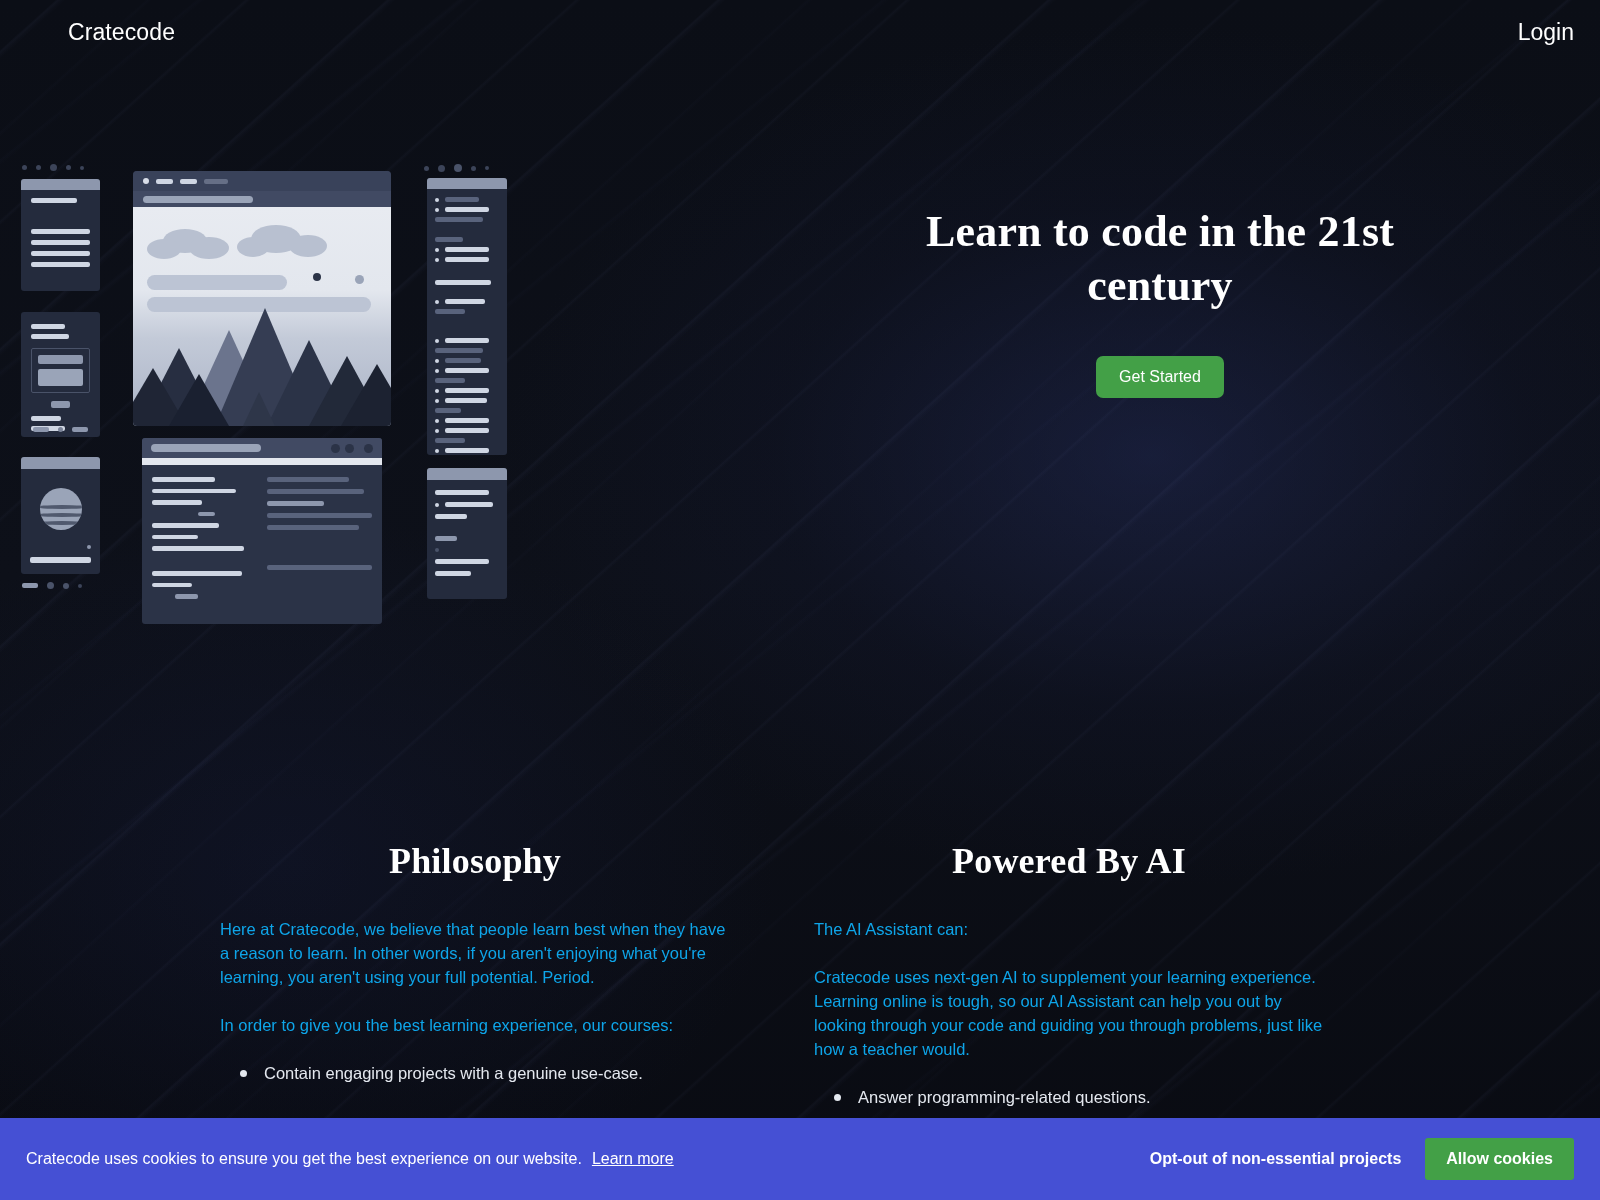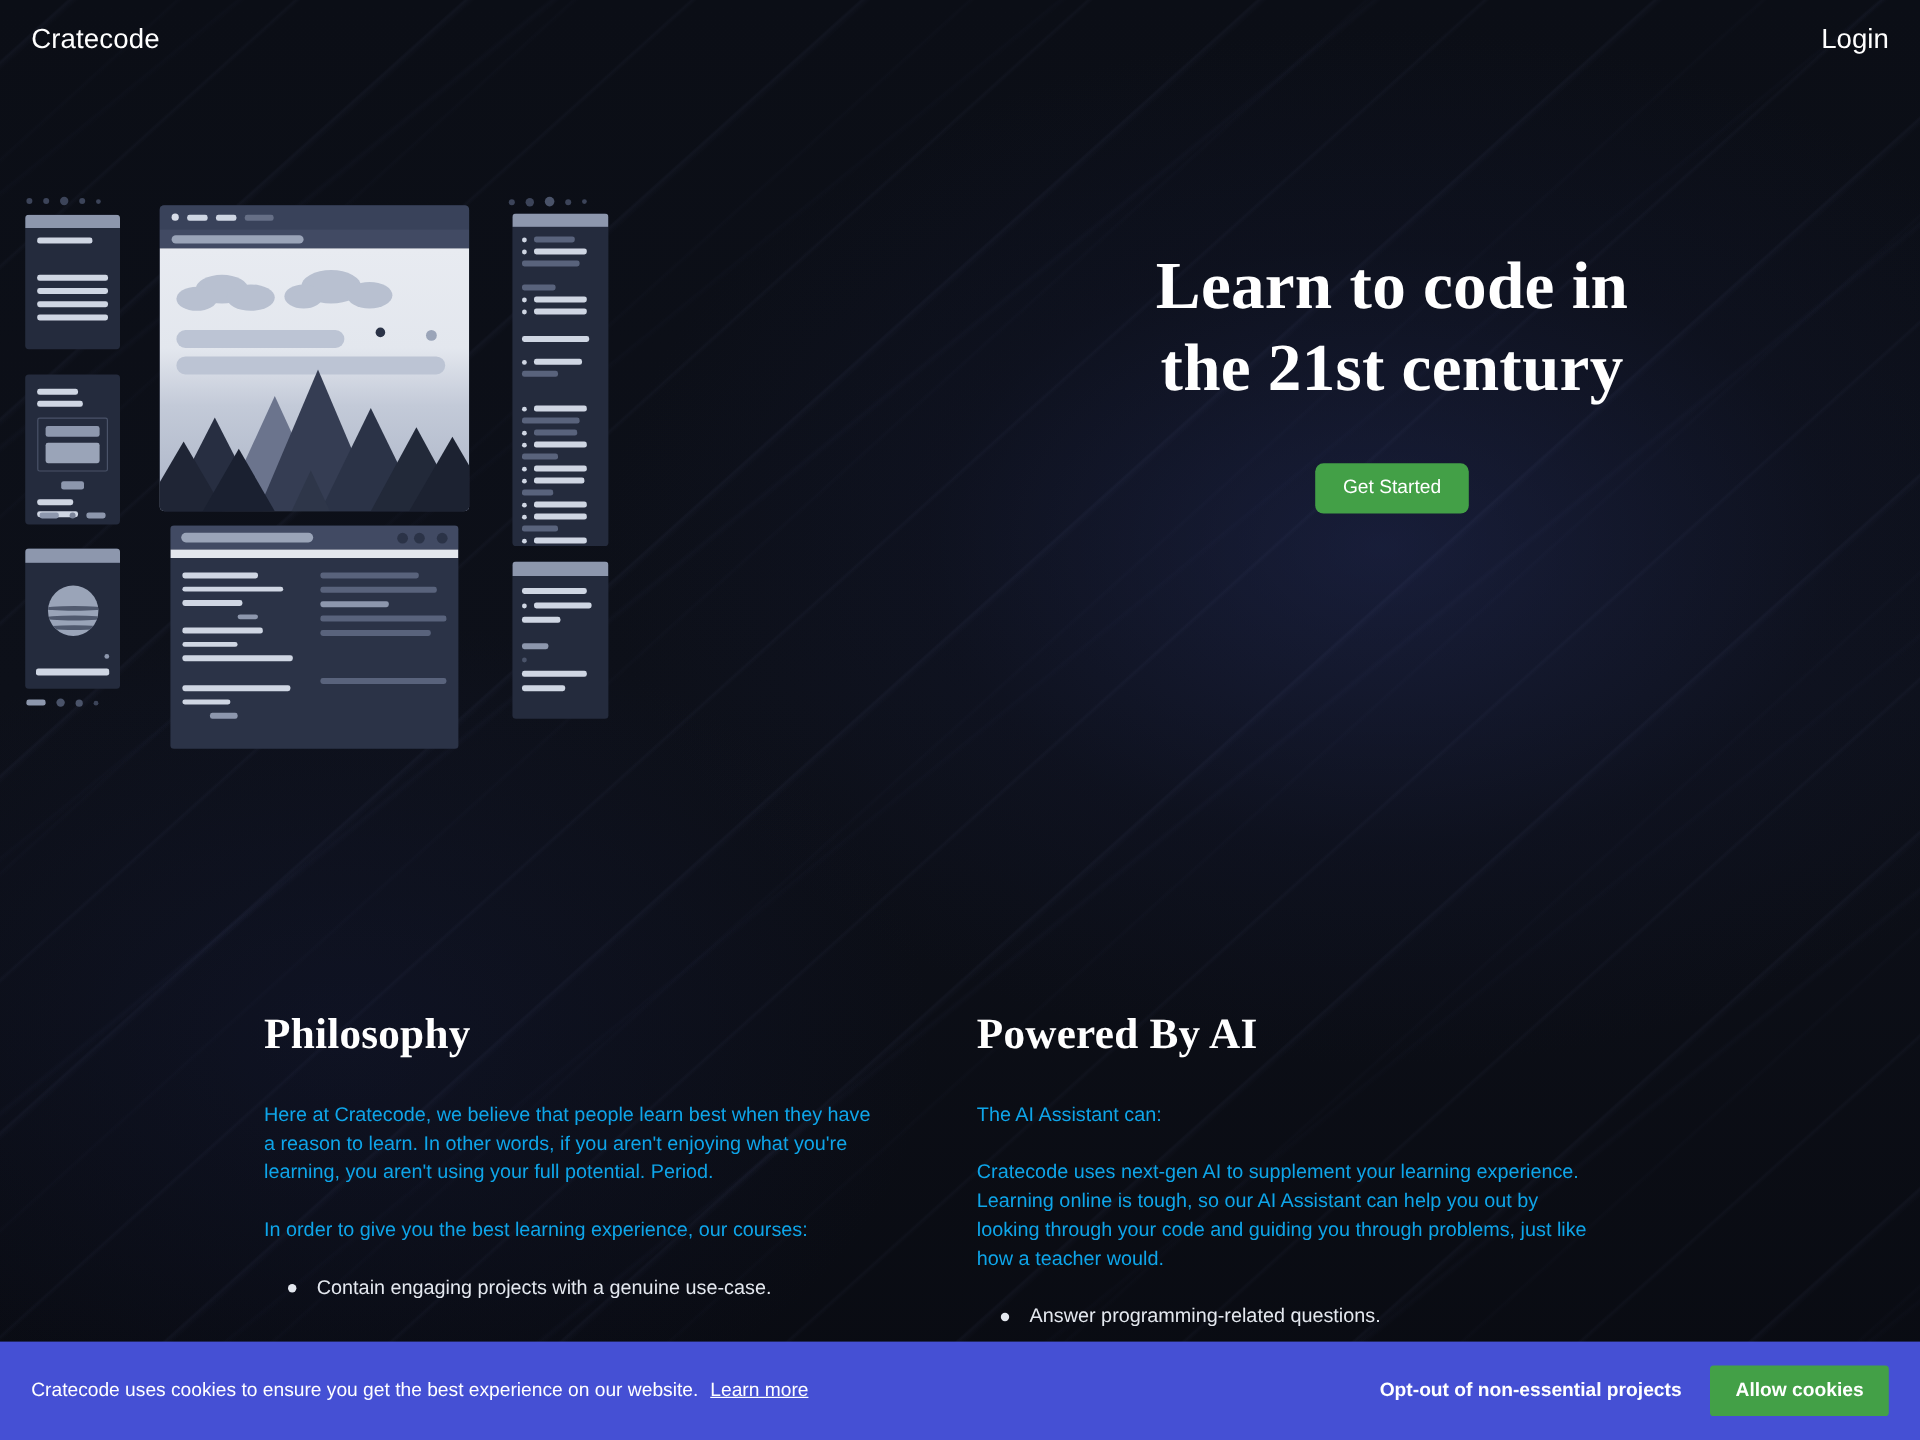--- a/index.html
+++ b/index.html
@@ -67,20 +67,21 @@
     align-items: center;
     justify-content: space-between;
     padding: 0 26px;
     z-index: 20;
   }
   .brand {
     font-size: 23px;
     color: #ffffff;
     letter-spacing: 0.1px;
     cursor: pointer;
+    margin-left: 42px;
   }
   .login-link {
     font-size: 23px;
     color: #ffffff;
     text-decoration: none;
     cursor: pointer;
   }
 
   
   .hero {
@@ -100,21 +101,21 @@
     flex: 0 0 720px;
   }
 
   .hero-copy {
     flex: 1 1 auto;
     padding-top: 55px;
     text-align: center;
   }
   .hero-title {
     font-family: "Liberation Serif", "DejaVu Serif", serif;
-    font-size: 56px;
+    font-size: 44px;
     font-weight: 700;
     line-height: 1.22;
     color: #ffffff;
     max-width: 470px;
     margin: 0 auto;
     letter-spacing: 0.2px;
   }
   .hero-sub {
     font-size: 16.5px;
     line-height: 1.45;
@@ -211,20 +212,21 @@
     gap: 84px;
     padding: 0 220px;
     z-index: 10;
   }
   .col { width: 510px; }
   .sec-title {
     font-family: "Liberation Serif", "DejaVu Serif", serif;
     font-size: 36px;
     font-weight: 700;
     color: #ffffff;
+    text-align: center;
     margin-bottom: 36px;
     letter-spacing: 0.2px;
   }
   .sec-p {
     font-size: 16.5px;
     line-height: 1.45;
     color: #0ea5e9;
     margin-bottom: 24px;
   }
   .sec-list { list-style: none; margin: 0; padding: 0; }

